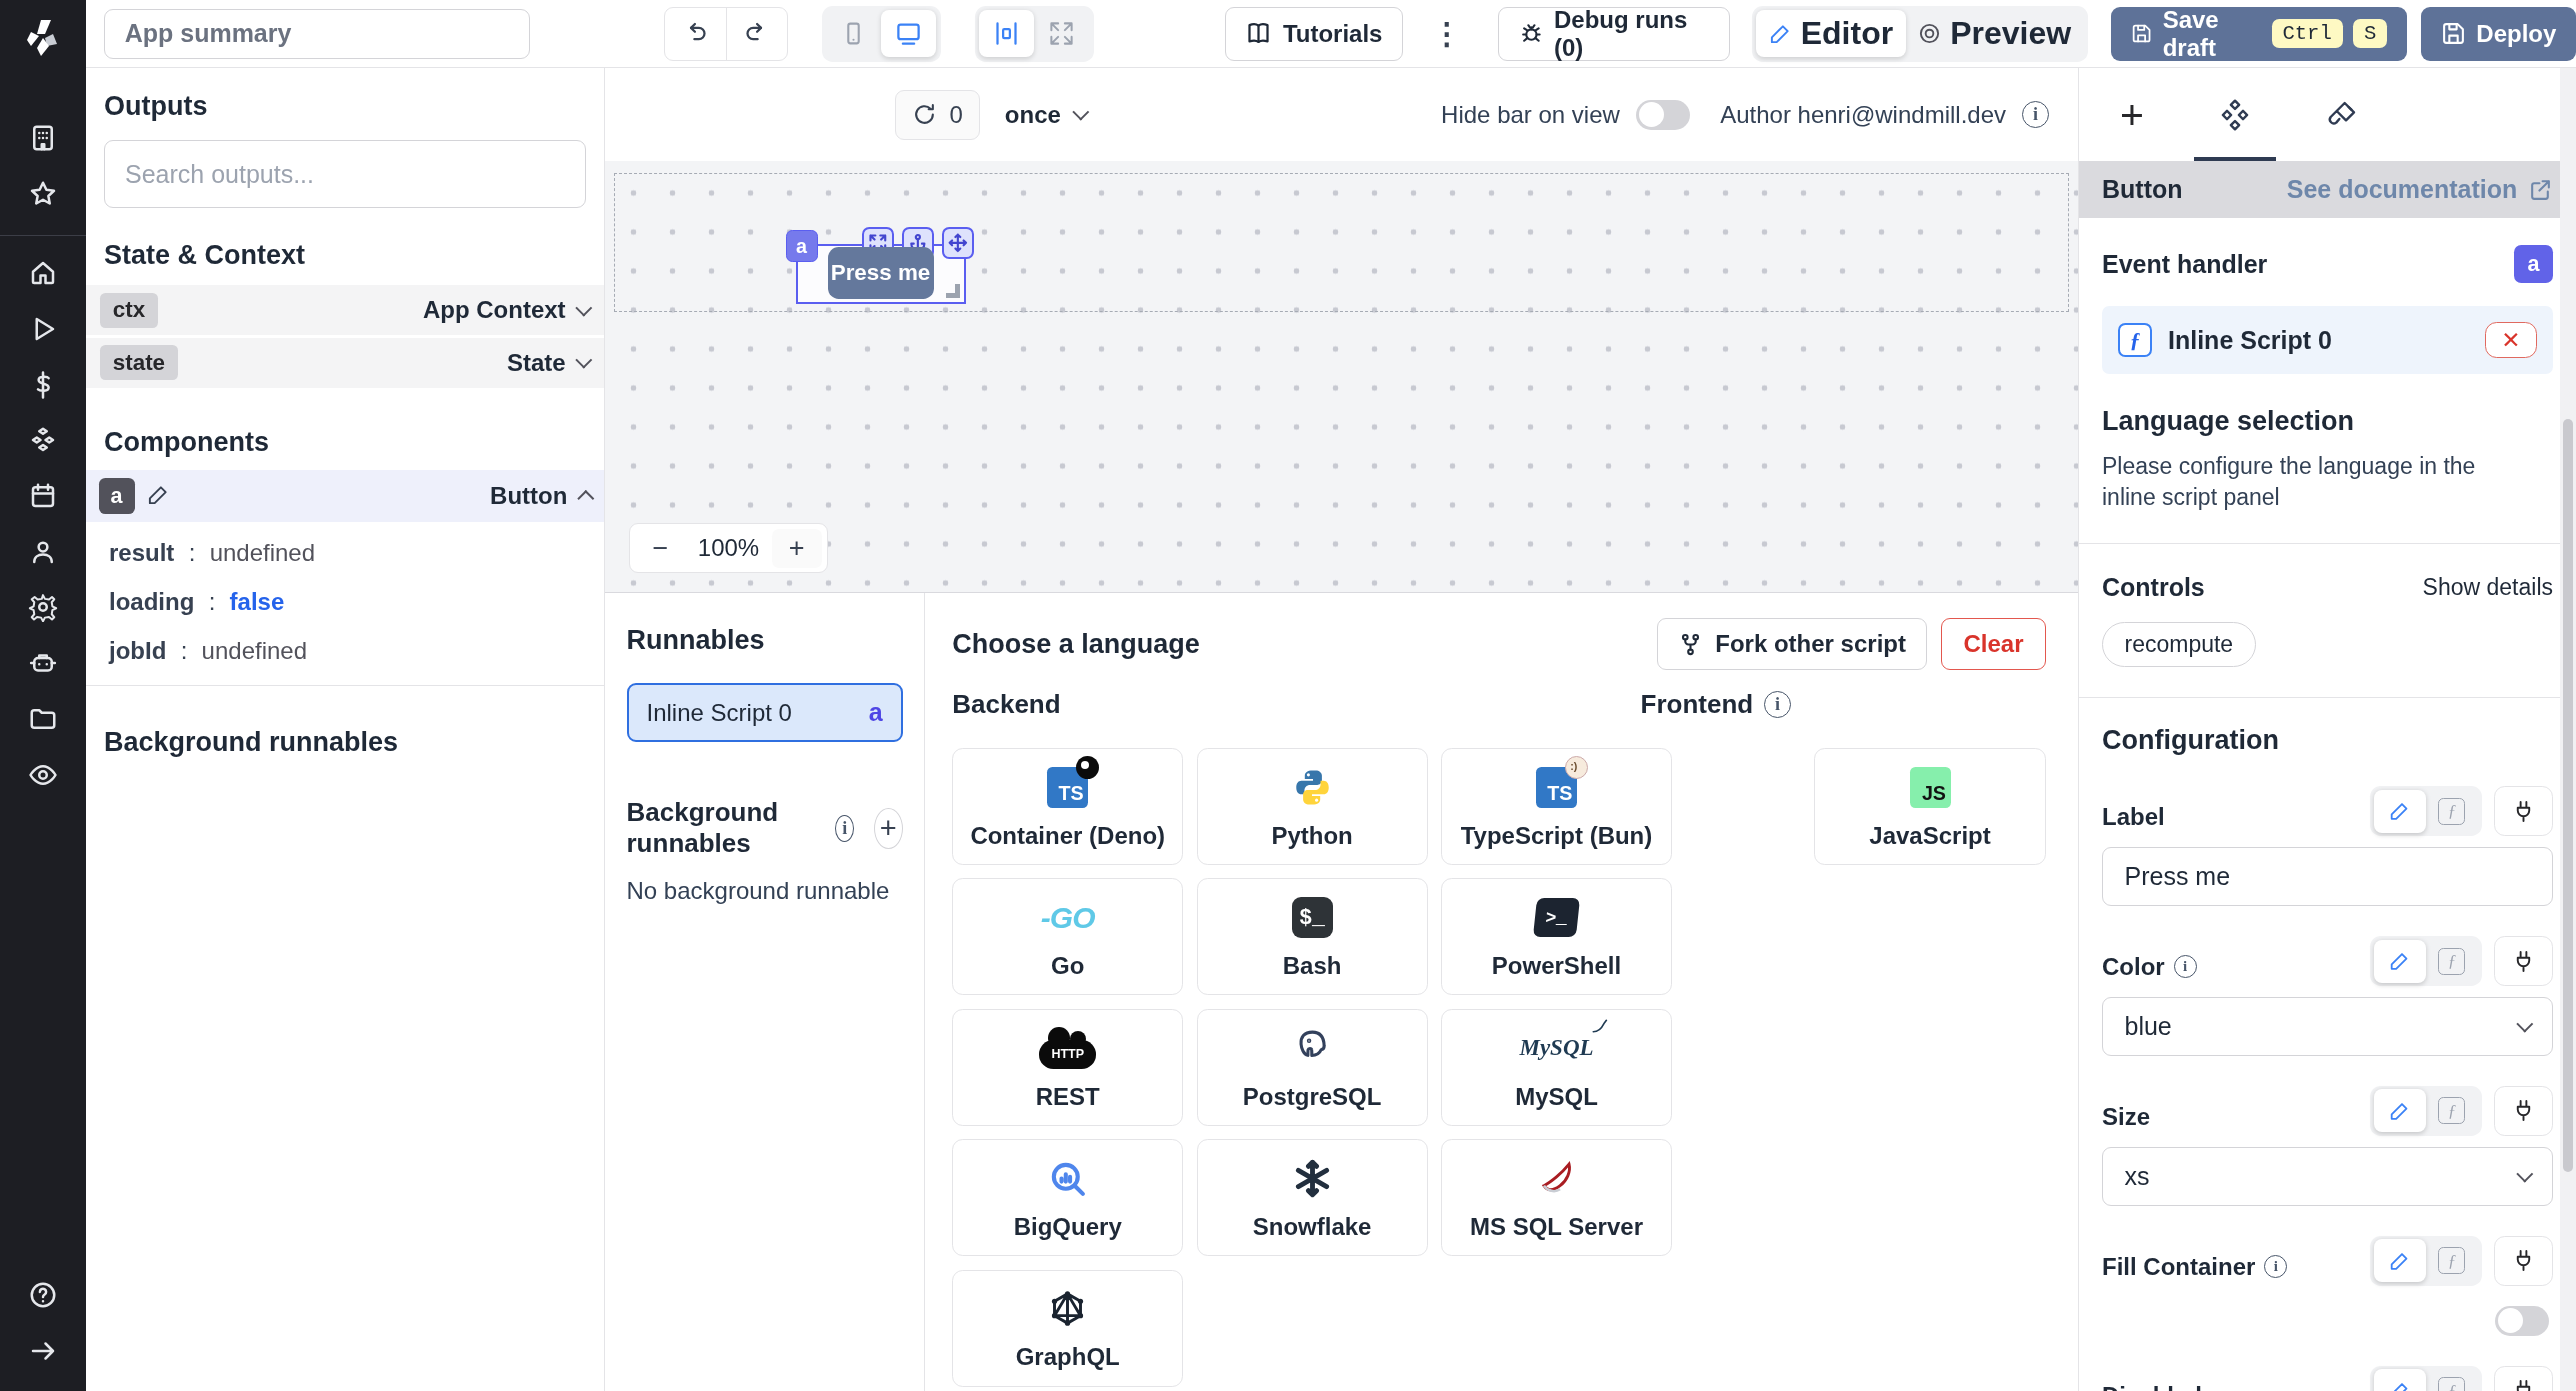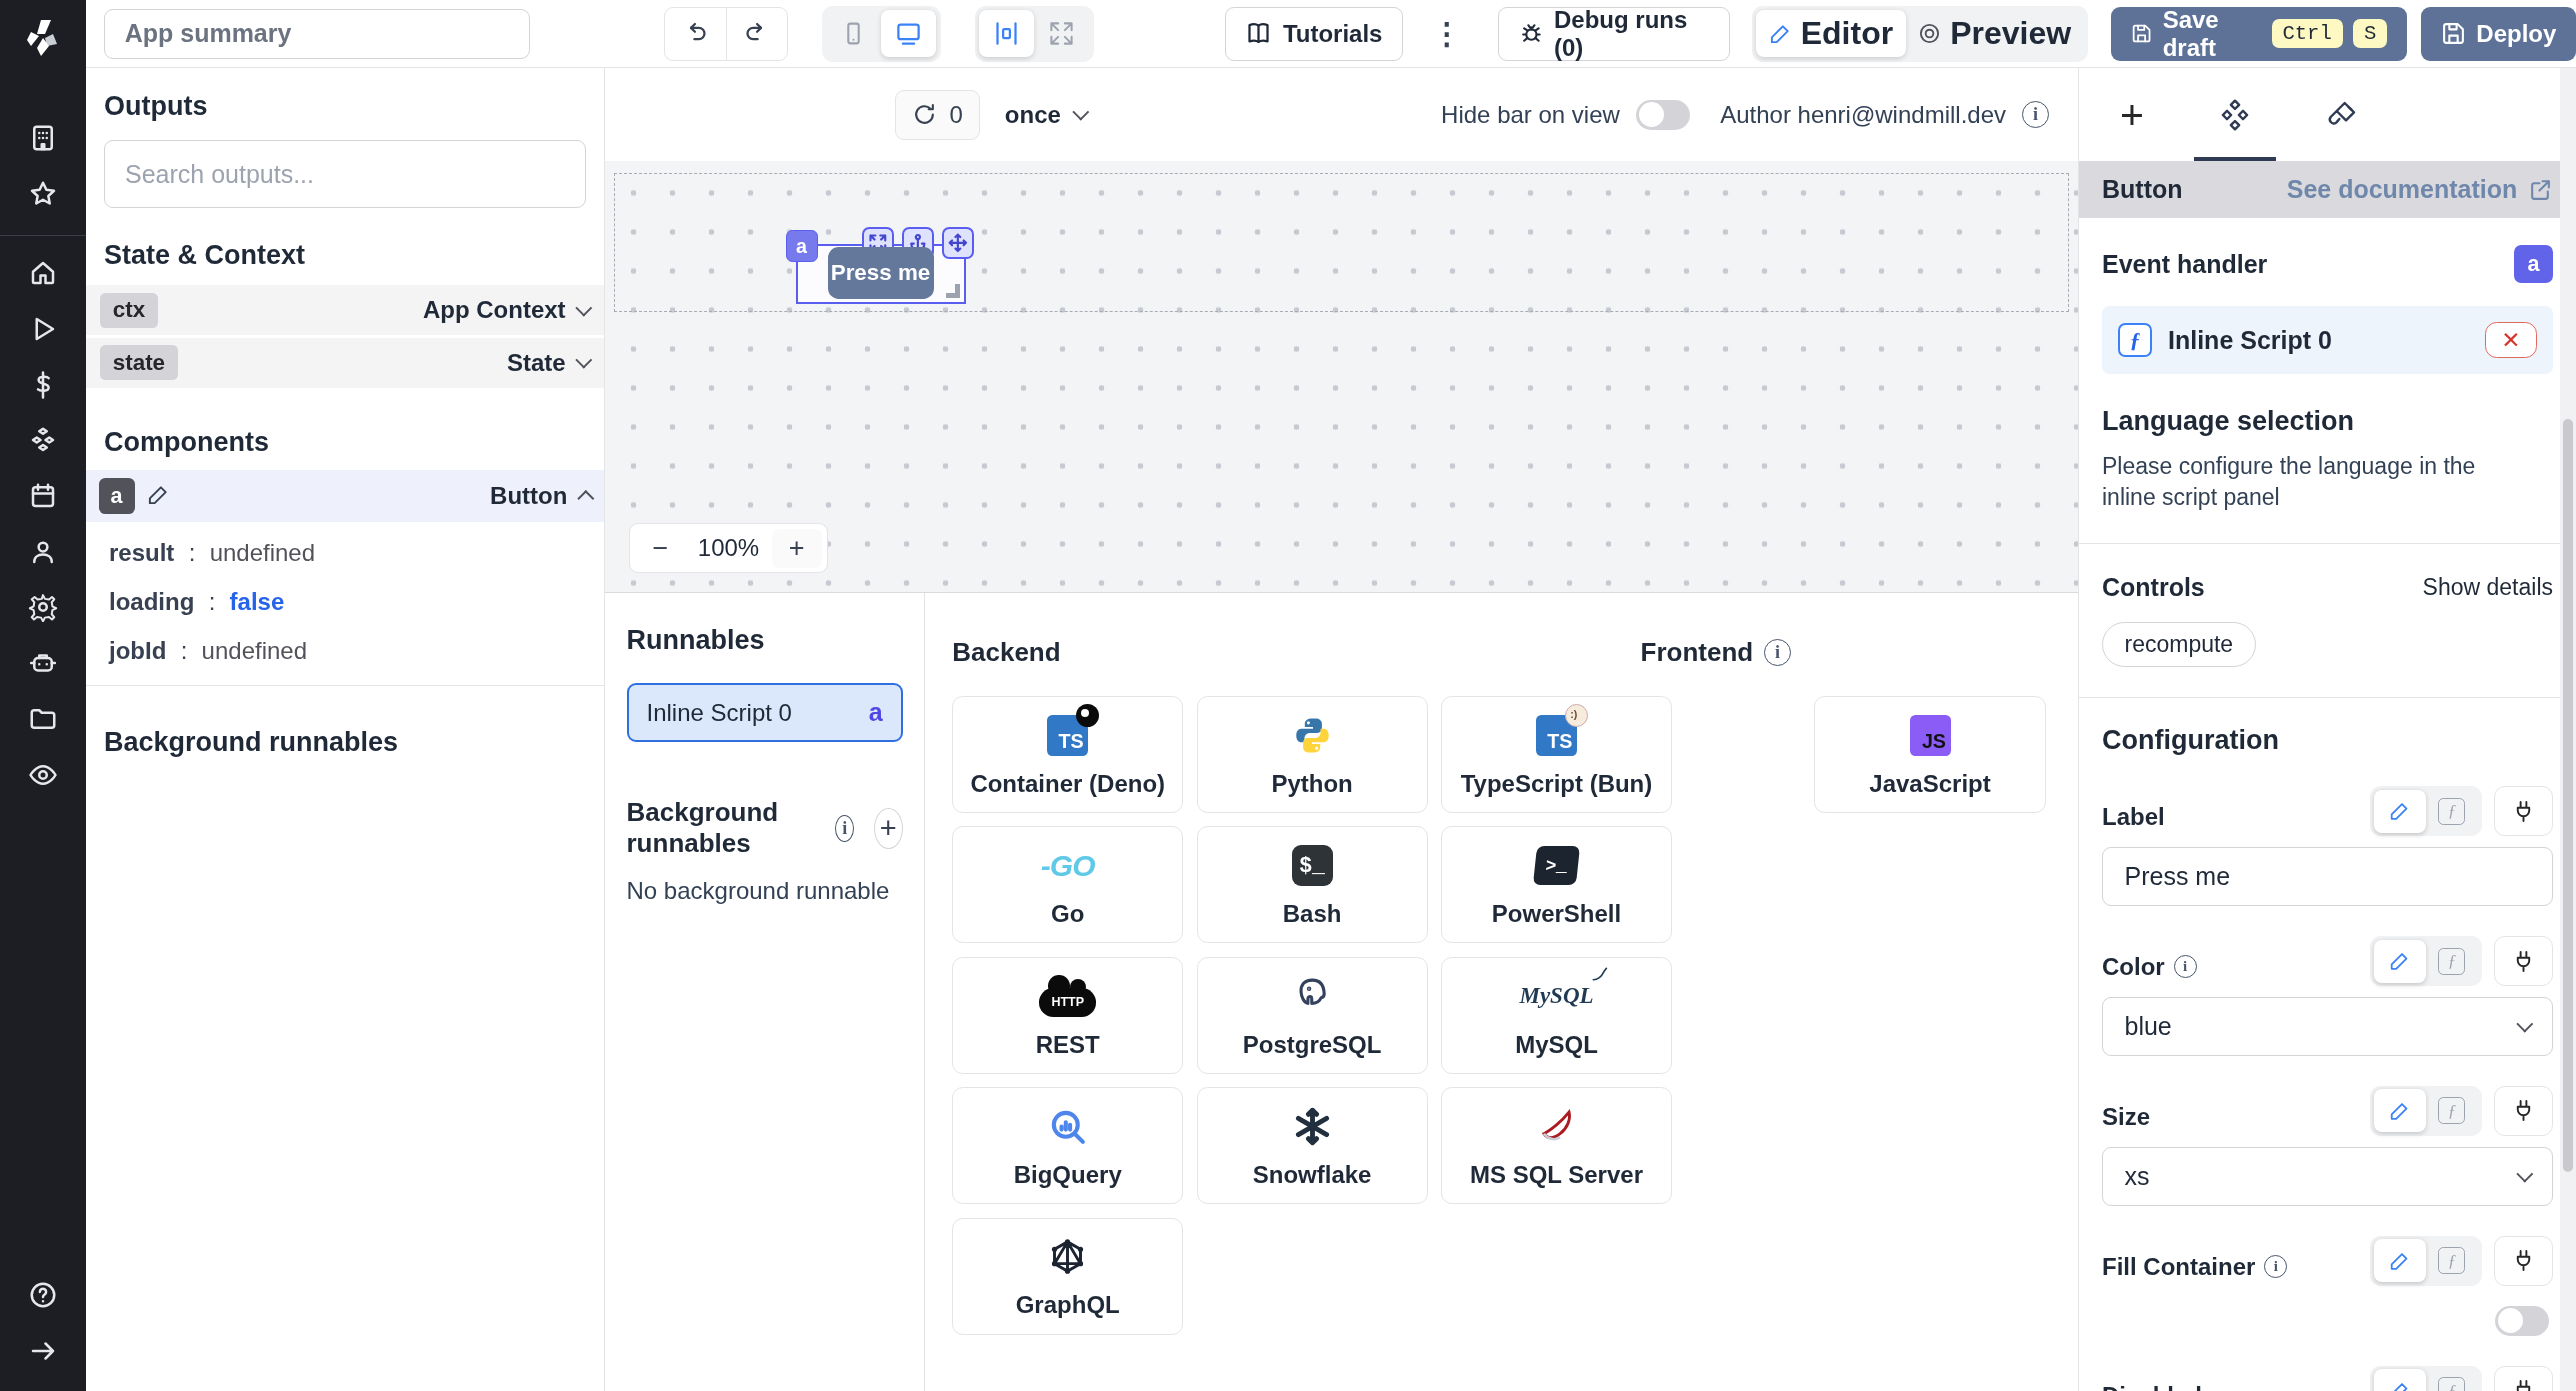--- a/index.html
+++ b/index.html
@@ -122,21 +122,21 @@
   .tile .tlabel { font-size:24px; font-weight:700; color:#1f2937; }
   .tile .ticon { height:48px; display:flex; align-items:center; justify-content:center; position:relative; }
   .fe-col { margin-left:98px; width:232px; }
 
   .ts-sq { width:41px; height:41px; background:#3178c6; border-radius:5.4px; color:#fff; font-weight:700; font-size:19.7px;
     display:flex; align-items:flex-end; justify-content:flex-end; padding:0 4.5px 2.7px 0; position:relative; }
   .deno-b { position:absolute; right:-10.7px; top:-10.7px; width:23px; height:23px; background:#0b0b0b; border-radius:50%; }
   .deno-b::after { content:""; position:absolute; left:5.4px; top:5.4px; width:8px; height:8px; background:#fff; border-radius:50%; }
   .bun-b { position:absolute; right:-10.7px; top:-10.7px; width:23px; height:23px; background:#f7ebdd; border:0.9px solid #caa; border-radius:50%; }
   .bun-b::after { content:":)"; position:absolute; left:4.5px; top:2.7px; font-size:10.7px; color:#6b4d2f; }
-  .js-sq { width:41px; height:41px; background:#8b5cf6; border-radius:5.4px; color:#111; font-weight:700; font-size:19.7px;
+  .js-sq { width:41px; height:41px; background:#86efac; border-radius:5.4px; color:#111; font-weight:700; font-size:19.7px;
     display:flex; align-items:flex-end; justify-content:flex-end; padding:0 4.5px 2.7px 0; }
   .go-t { color:#5fc9e7; font-size:30px; font-weight:700; font-style:italic; letter-spacing:-0.9px; }
   .bash-sq { width:41px; height:41px; background:#2e3337; border-radius:9px; color:#fff; font-size:21.5px; font-weight:700;
     display:flex; align-items:center; justify-content:center; font-family:"Liberation Mono",monospace; }
   .ps-sq { width:43px; height:39px; background:#1c2430; border-radius:7.2px; color:#fff; font-size:18px; font-weight:700;
     display:flex; align-items:center; justify-content:center; font-family:"Liberation Mono",monospace; transform:skewX(-6deg); }
   .cloud { position:relative; width:57px; height:29px; background:#0b0b0b; border-radius:14.3px; display:flex; align-items:center;
     justify-content:center; color:#fff; font-size:12.5px; font-weight:700; margin-top:12.5px; }
   .cloud::before { content:""; position:absolute; left:9px; top:-12.5px; width:21.5px; height:21.5px; background:#0b0b0b; border-radius:50%; }
   .cloud::after { content:""; position:absolute; right:10.7px; top:-9px; width:16px; height:16px; background:#0b0b0b; border-radius:50%; }
@@ -493,20 +493,35 @@
       </div>
       <div class="bg-run">
         <span class="h-sec" style="font-size:26px">Background runnables</span>
         <span class="info-i">i</span>
         <span class="plus-circle">+</span>
       </div>
       <div class="no-bg">No background runnable</div>
     </div>
 
     <div class="langzone">
+      <div class="lz-head">
+        <div class="h-sec">Choose a language</div>
+        <div class="lz-actions">
+          <div class="fork-btn">
+            <svg class="ic" style="width:25px;height:25px" viewBox="0 0 24 24">
+                <circle cx="7" cy="5" r="2.2"></circle>
+                <circle cx="17" cy="5" r="2.2"></circle>
+                <circle cx="12" cy="19" r="2.2"></circle>
+                <path d="M7 7v2a3 3 0 0 0 3 3h4a3 3 0 0 0 3-3V7M12 12v5"></path>
+              </svg>
+            <span>Fork other script</span>
+          </div>
+          <div class="clear-btn">Clear</div>
+        </div>
+      </div>
       <div class="lz-subhead">
         <span class="sub-t">Backend</span>
         <span class="sub-t frontend-t">
             <span>Frontend</span>
             <span class="info-i">i</span>
           </span>
       </div>
       <div class="lz-cols">
         <div class="tile-grid">
           <div class="tile">

